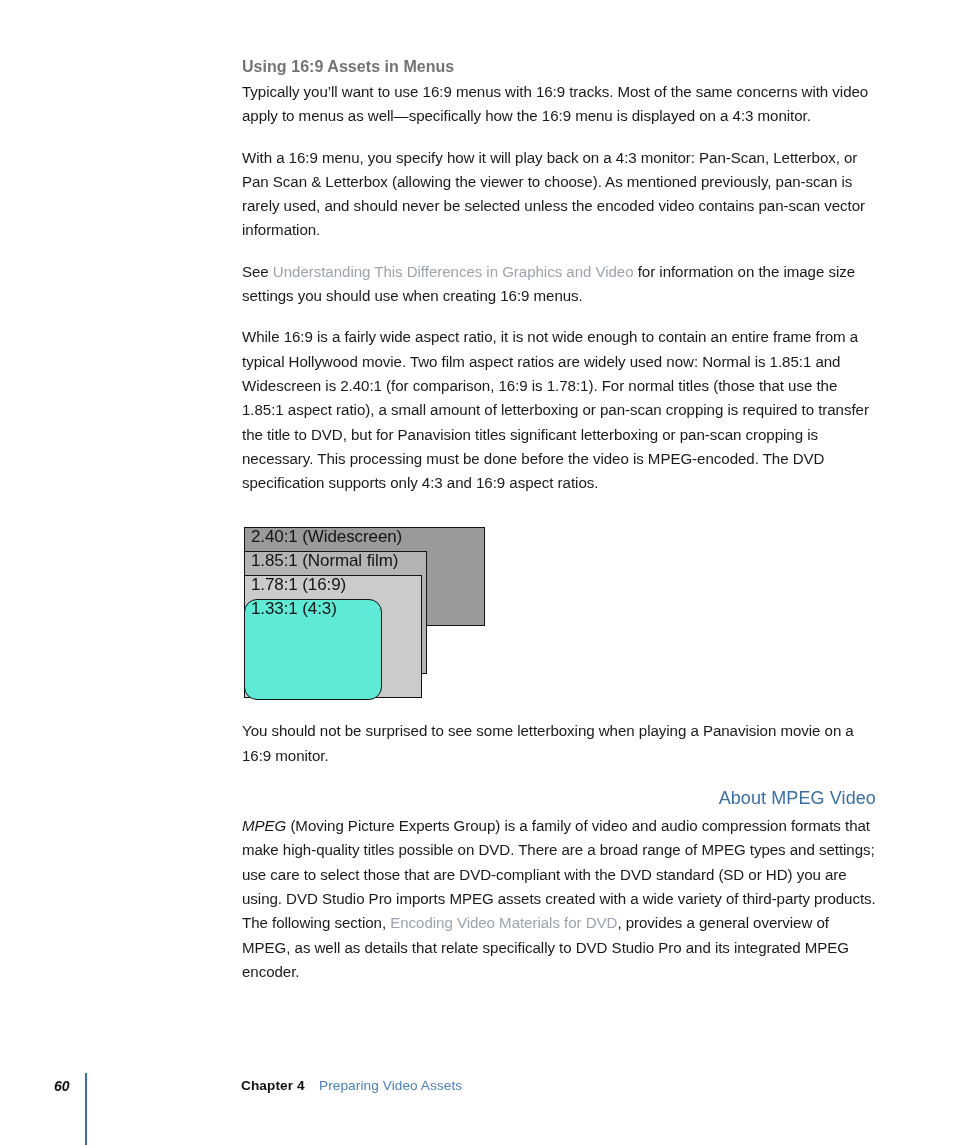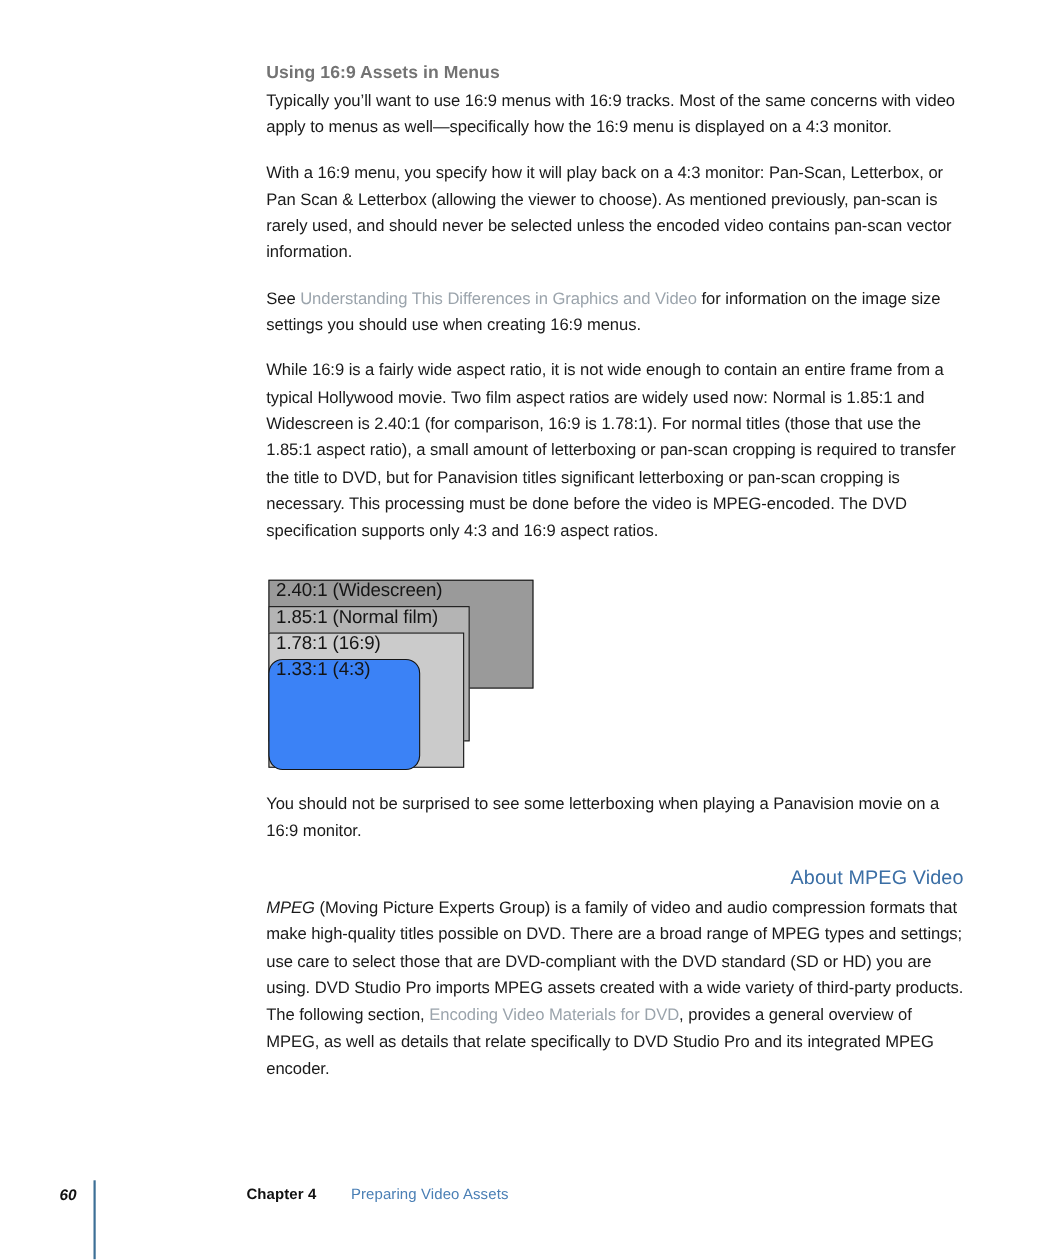--- a/index.html
+++ b/index.html
@@ -119,21 +119,21 @@
   .footer-rule {
     position: absolute;
     left: 85px;
     top: 13px;
     width: 1.6px;
     height: 72px;
     background: #3d6f96;
   }
   .footer-chapter {
     position: absolute;
-    left: 224px;
+    left: 241px;
     top: 18px;
     font-size: 13.6px;
     font-weight: 700;
     color: #111111;
     letter-spacing: 0.1px;
   }
   .footer-title {
     position: absolute;
     left: 319px;
     top: 18px;
@@ -168,21 +168,21 @@
       </div>
 
       <div class="ar-box ar-185" style="background: rgb(180, 180, 180);">
         <span class="ar-label">1.85:1 (Normal film)</span>
       </div>
 
       <div class="ar-box ar-178" style="background: rgb(203, 203, 203);">
         <span class="ar-label">1.78:1 (16:9)</span>
       </div>
 
-      <div class="ar-box ar-133" style="background: #3b82f6; border-radius: 13px;">
+      <div class="ar-box ar-133" style="background: #5eead4; border-radius: 13px;">
         <span class="ar-label">1.33:1 (4:3)</span>
       </div>
 
     </div>
 
     <p class="body">You should not be surprised to see some letterboxing when playing a Panavision movie on a 16:9 monitor.</p>
 
     <h2 class="section-heading gap-section" style="color: rgb(58, 110, 165);">About MPEG Video</h2>
 
     <p class="body"><span class="ital">MPEG</span><span> (Moving Picture Experts Group) is a family of video and audio compression formats that make high-quality titles possible on DVD. There are a broad range of MPEG types and settings; use care to select those that are DVD-compliant with the DVD standard (SD or HD) you are using. DVD Studio Pro imports MPEG assets created with a wide variety of third-party products. The following section, </span><span class="link-ref" style="color: rgb(155, 164, 172);">Encoding Video Materials for DVD</span><span>, provides a general overview of MPEG, as well as details that relate specifically to DVD Studio Pro and its integrated MPEG encoder.</span></p>

